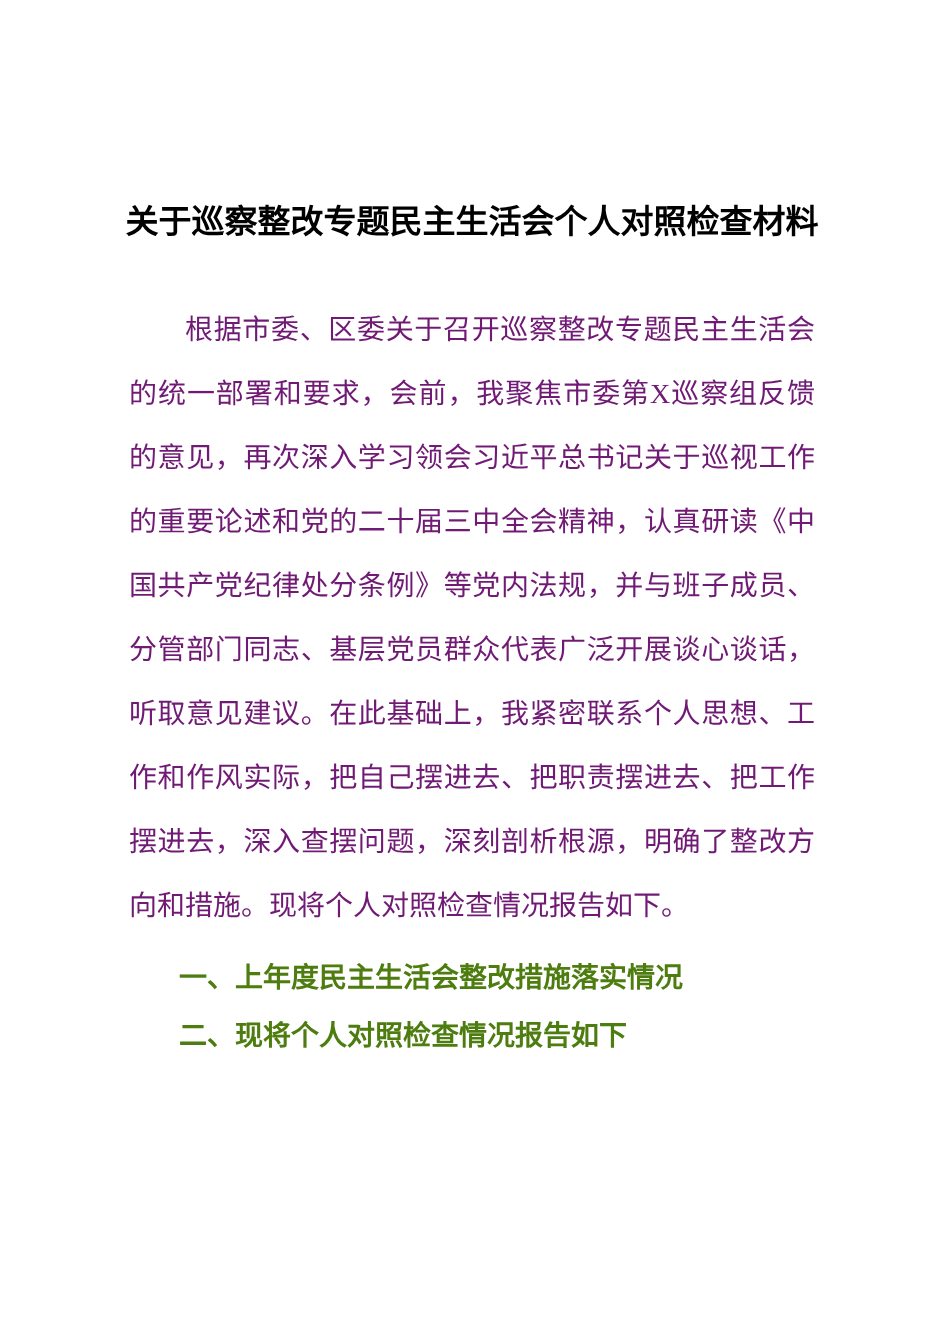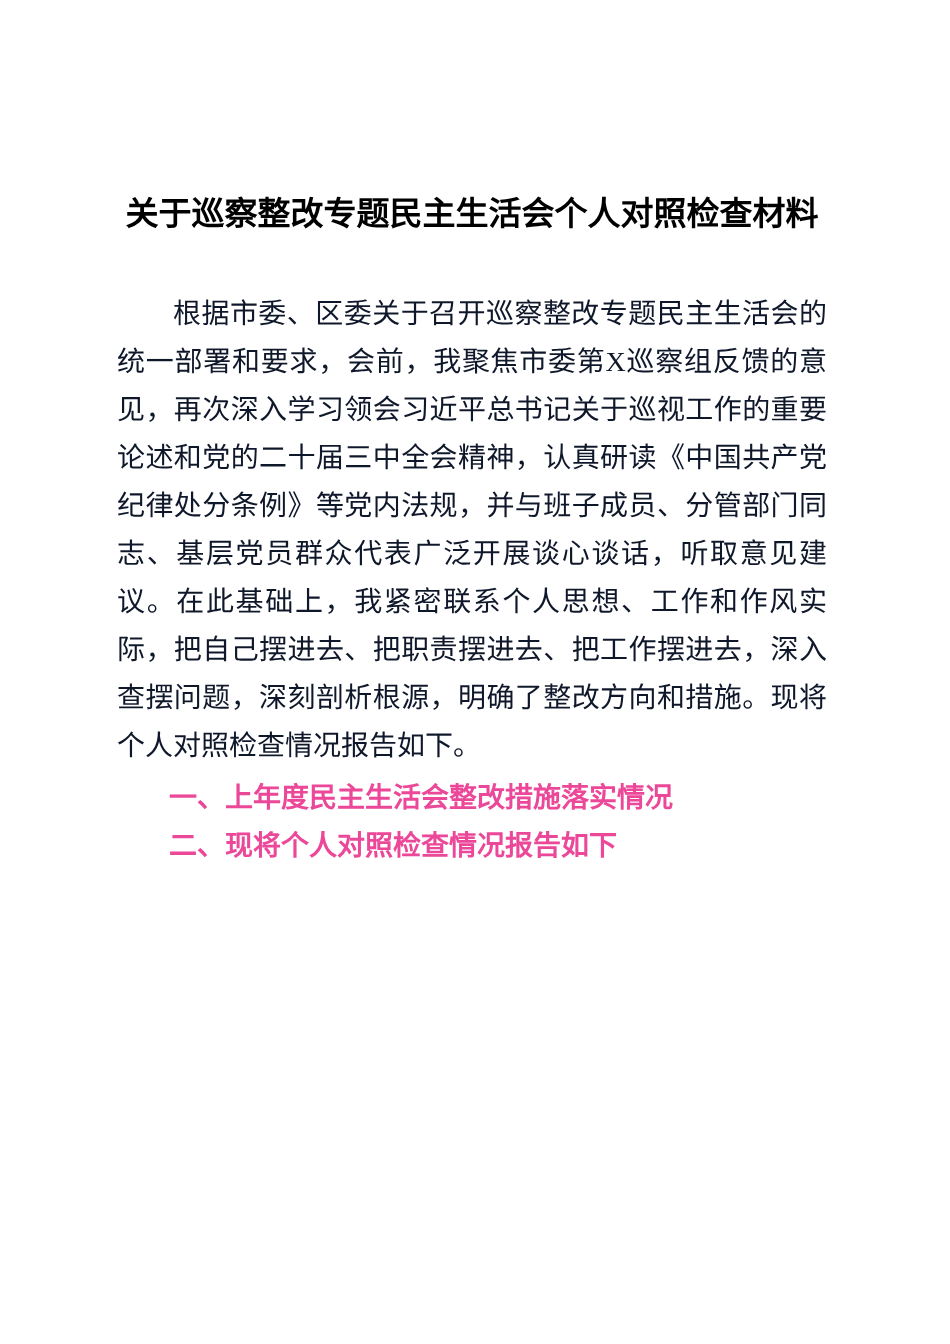--- a/index.html
+++ b/index.html
@@ -13,21 +13,21 @@
     width: 950px;
     height: 1344px;
     background: #ffffff;
     margin: 0 auto;
     overflow: hidden;
     box-sizing: border-box;
   }
   .content {
     position: absolute;
     left: 113px;
-    top: 0;
+    top: 8px;
     width: 718px;
   }
 
   
   .doc-title {
     margin: 0;
     padding: 0;
     font-family: "Liberation Sans", "DejaVu Sans", sans-serif;
     font-weight: 700;
     font-size: 33px;
@@ -41,43 +41,43 @@
     display: block;
     padding-top: 190px;
     white-space: nowrap;
   }
   .title-line-2 {
     display: block;
   }
 
   
   .body-para {
-    margin: 4px;
+    margin: 16px;
     padding: 0;
     font-family: "Liberation Serif", "DejaVu Serif", serif;
     font-size: 28px;
-    line-height: 48px;
-    color: #0f172a;
+    line-height: 64px;
+    color: #701a75;
     text-align: justify;
     text-justify: inter-ideograph;
     text-indent: 56px;
     font-weight: 400;
   }
   .body-para.first-para {
     margin-top: 52px;
   }
 
   
   .section-heading {
-    margin: 0;
+    margin: 10px;
     padding: 0;
     font-family: "Liberation Serif", "DejaVu Serif", serif;
     font-size: 28px;
     line-height: 48px;
-    color: #ec4899;
+    color: #4d7c0f;
     font-weight: 700;
     text-indent: 56px;
     text-align: left;
   }
 </style>
 </head>
 <body>
 
 <div class="page">
   <div class="content">

